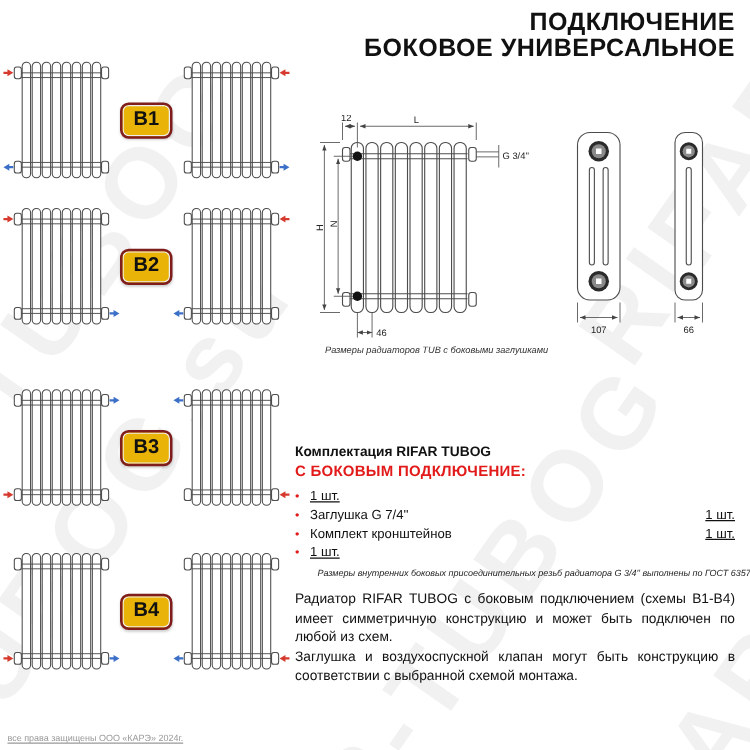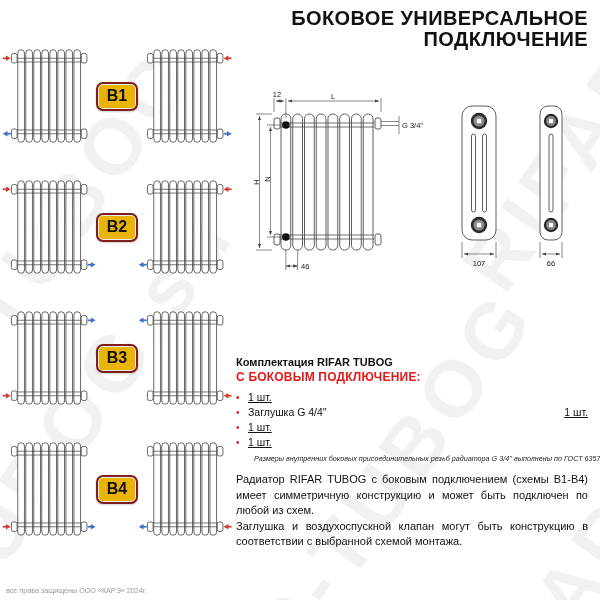--- a/index.html
+++ b/index.html
@@ -36,36 +36,36 @@
   .tb-h2{font-weight:800;font-size:12px;margin-bottom:6px;letter-spacing:.2px;}
   .pkg-row{display:flex;align-items:baseline;font-size:10.5px;line-height:15px;color:#111;}
   .pkg-bullet{width:12px;flex:0 0 12px;font-size:10px;}
   .pkg-name{flex:1;}
   .pkg-qty{flex:0 0 auto;text-decoration:underline;}
   .tb-note{font-size:7.2px;font-style:italic;color:#222;margin-top:4px;white-space:nowrap;margin-left:18px;}
   .tb-par{font-size:11px;line-height:1.42;text-align:justify;margin-top:9px;color:#111;}
   .tb-par + .tb-par{margin-top:0;}
   .tb-bold{font-size:10.2px;font-weight:700;margin-top:3px;white-space:nowrap;color:#111;}
   
-  .footer{position:absolute;left:6px;top:586px;font-size:7.2px;color:#999;z-index:2;}
+  .footer{position:absolute;left:6px;top:586px;font-size:7.2px;color:#999;z-index:2;text-decoration:underline;}
 </style>
 </head>
 <body>
 
 <div id="page">
 
   <span class="wm" style="left:-50px;top:300px">TUBOG</span>
   <span class="wm" style="left:-90px;top:575px">TUBOG.su</span>
   <span class="wm" style="left:110px;top:800px">RIFAR-TUBOG</span>
   <span class="wm" style="left:445px;top:255px">RIFAR</span>
   <span class="wm" style="left:430px;top:710px">RIFAR</span>
 
   <div class="title">
+    <div>ПОДКЛЮЧЕНИЕ</div>
     <div>БОКОВОЕ УНИВЕРСАЛЬНОЕ</div>
-    <div>ПОДКЛЮЧЕНИЕ</div>
   </div>
 
   <div class="scheme-row" style="top:44px">
     <svg class="rad-left" width="96" height="102" viewBox="0 0 100 106">
         <g>
           <rect class="cap" x="10" y="8" width="6" height="10" rx="2"></rect>
           <rect class="cap" x="84" y="8" width="6" height="10" rx="2"></rect>
           <rect class="cap" x="10" y="88" width="6" height="10" rx="2"></rect>
           <rect class="cap" x="84" y="88" width="6" height="10" rx="2"></rect>
           <rect class="tube" x="16.70" y="4" width="7.1" height="98" rx="3.4"></rect>
@@ -107,21 +107,21 @@
         <g>
           <line x1="99.2" y1="13" x2="94.8" y2="13" stroke="#d63a2e" stroke-width="1.8"></line>
           <polygon points="90.8,13 95.8,10 95.8,16" fill="#d63a2e"></polygon>
         </g>
         <g>
           <line x1="90.8" y1="93" x2="95.2" y2="93" stroke="#3c6fc8" stroke-width="1.8"></line>
           <polygon points="99.2,93 94.2,90 94.2,96" fill="#3c6fc8"></polygon>
         </g>
       </svg>
   </div>
-  <div class="scheme-row" style="top:175px">
+  <div class="scheme-row" style="top:161px">
     <svg class="rad-left" width="96" height="102" viewBox="0 0 100 106">
         <g>
           <rect class="cap" x="10" y="8" width="6" height="10" rx="2"></rect>
           <rect class="cap" x="84" y="8" width="6" height="10" rx="2"></rect>
           <rect class="cap" x="10" y="88" width="6" height="10" rx="2"></rect>
           <rect class="cap" x="84" y="88" width="6" height="10" rx="2"></rect>
           <rect class="tube" x="16.70" y="4" width="7.1" height="98" rx="3.4"></rect>
           <rect class="tube" x="25.20" y="4" width="7.1" height="98" rx="3.4"></rect>
           <rect class="tube" x="33.70" y="4" width="7.1" height="98" rx="3.4"></rect>
           <rect class="tube" x="42.20" y="4" width="7.1" height="98" rx="3.4"></rect>
@@ -312,20 +312,21 @@
       <path class="dln" d="M35.9 158V178 M47.65 158V178"></path>
       <line class="dln" x1="35.9" y1="174" x2="47.65" y2="174" marker-start="url(#arr)" marker-end="url(#arr)"></line>
     </g>
     <text class="dtx" x="27" y="5" text-anchor="middle" font-size="6.8">12</text>
     <text class="dtx" x="83" y="6.5" text-anchor="middle">L</text>
     <text class="dtx" x="6.5" y="92" text-anchor="middle" transform="rotate(-90 6.5 90)">H</text>
     <text class="dtx" x="17.5" y="89" text-anchor="middle" transform="rotate(-90 17.5 87)">N</text>
     <text class="dtx" x="51" y="177" text-anchor="start" font-size="7">46</text>
     <text class="dtx" x="152" y="35.5" text-anchor="start" font-size="7">G 3/4''</text>
   </svg>
+  <div class="caption">Размеры радиаторов TUB с боковыми заглушками</div>
 
   <svg class="sidefig" width="130" height="172" viewBox="0 0 130 172">
     <defs>
       <marker id="arr2" viewBox="0 0 10 10" refX="9" refY="5" markerWidth="7" markerHeight="7" orient="auto-start-reverse">
         <path d="M0 1.5 L9 5 L0 8.5 z" fill="#444"></path>
       </marker>
     </defs>
     <g>
       <rect class="oln" x="10" y="6" width="34" height="134" rx="10"></rect>
       <rect class="oln" x="19.5" y="34" width="4" height="78" rx="2" stroke-width=".7"></rect>
@@ -358,25 +359,26 @@
   <div class="textblock">
     <div class="tb-h1">Комплектация RIFAR TUBOG</div>
     <div class="tb-h2" id="subheading" style="color: rgb(226, 26, 26);">С БОКОВЫМ ПОДКЛЮЧЕНИЕ:</div>
     <div id="pkg-list">
         <div class="pkg-row">
           <span class="pkg-bullet" style="color: rgb(226, 26, 26);">•</span>
           <span class="pkg-qty">1 шт.</span>
         </div>
         <div class="pkg-row">
           <span class="pkg-bullet" style="color: rgb(226, 26, 26);">•</span>
-          <span class="pkg-name">Заглушка G 4/4''</span>
+          <span class="pkg-name">Заглушка G 7/4''</span>
           <span class="pkg-qty">1 шт.</span>
         </div>
         <div class="pkg-row">
           <span class="pkg-bullet" style="color: rgb(226, 26, 26);">•</span>
+          <span class="pkg-name">Комплект кронштейнов</span>
           <span class="pkg-qty">1 шт.</span>
         </div>
         <div class="pkg-row">
           <span class="pkg-bullet" style="color: rgb(226, 26, 26);">•</span>
           <span class="pkg-qty">1 шт.</span>
         </div>
       </div>
     <div class="tb-note">Размеры внутренних боковых присоединительных резьб радиатора G 3/4'' выполнены по ГОСТ 6357-81.</div>
     <div class="tb-par">Радиатор RIFAR TUBOG с боковым подключением (схемы B1-B4) имеет симметричную конструкцию и может быть подключен по любой из схем.</div>
     <div class="tb-par">Заглушка и воздухоспускной клапан могут быть конструкцию в соответствии с выбранной схемой монтажа.</div>

